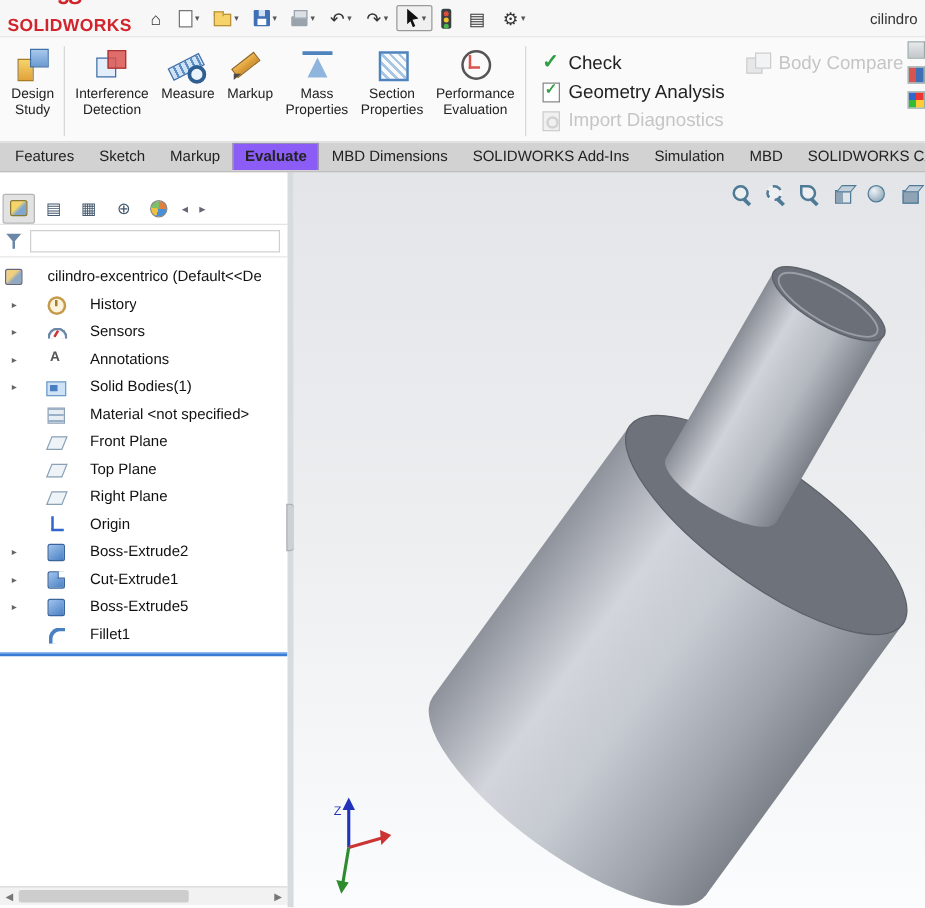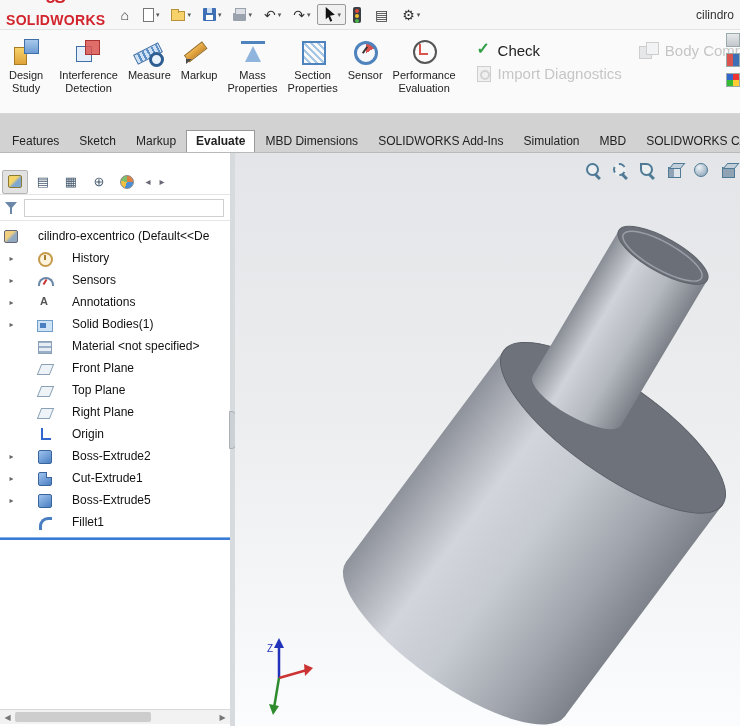--- a/index.html
+++ b/index.html
@@ -75,23 +75,23 @@
   .ri-check::before { content:"✓"; position:absolute; left:2px; top:-2px; font-weight:bold; font-size:16px; color:#2f9e44; }
   .ri-geom::before { content:""; position:absolute; left:2px; top:2px; width:12px; height:14px; background:#fff; border:1px solid #888; }
   .ri-geom::after { content:"✓"; position:absolute; left:4px; top:0; font-size:12px; font-weight:bold; color:#2f9e44; }
   .ri-import::before { content:""; position:absolute; left:2px; top:2px; width:12px; height:14px; background:#e9e9e9; border:1px solid #ababab; }
   .ri-import::after { content:""; position:absolute; left:5px; top:6px; width:6px; height:6px; border:2px solid #b3b3b3; border-radius:50%; }
   .ri-bodycmp { width:22px; height:20px; position:relative; display:inline-block; flex:none; }
   .ri-bodycmp::before { content:""; position:absolute; left:1px; top:6px; width:11px; height:11px; background:#d5d8db; border:1px solid #ababab; }
   .ri-bodycmp::after { content:""; position:absolute; left:8px; top:2px; width:11px; height:11px; background:#eceef0; border:1px solid #ababab; }
 
   
-  .tabrow { height:39px; background:#d2d2d2; border-bottom:1px solid #b9b9b9; display:flex; align-items:flex-end; padding-left:2px; flex:none; overflow:hidden; white-space:nowrap; }
+  .tabrow { height:24px; background:#d2d2d2; border-bottom:1px solid #b9b9b9; display:flex; align-items:flex-start; padding-left:2px; flex:none; overflow:hidden; white-space:nowrap; }
   .tab { padding:3px 9px 4px; font-size:12px; color:#222; cursor:pointer; border:1px solid transparent; border-bottom:none; }
-  .tab.active { background:#ffffff; border-color:#9a9a9a; font-weight:bold; }
+  .tab.active { background:#8b5cf6; border-color:#9a9a9a; font-weight:bold; }
 
   
   .content { flex:1; display:flex; min-height:0; }
 
   
   .panel { width:230px; flex:none; background:#fff; display:flex; flex-direction:column; min-height:0; }
   .panel-top-gap { height:16px; flex:none; }
   .panel-tabs { height:26px; flex:none; display:flex; align-items:center; gap:2px; padding:0 2px; border-bottom:1px solid #e4e4e4; }
   .ptab { width:26px; height:24px; display:flex; align-items:center; justify-content:center; cursor:pointer; border:1px solid transparent; border-radius:2px; }
   .ptab.active { background:#e2e2e2; border-color:#b5b5b5; }
@@ -266,41 +266,40 @@
           <span class="rlabel">Mass</span>
           <span class="rlabel">Properties</span>
         </div>
 
         <div class="rbtn">
           <span class="ri ri-section"></span>
           <span class="rlabel">Section</span>
           <span class="rlabel">Properties</span>
         </div>
 
-        <div class="rbtn">
-          <span class="ri ri-sensor"></span>
-          <span class="rlabel">Sensor</span>
-          <span class="rlabel"></span>
-        </div>
 
         <div class="rbtn">
           <span class="ri ri-perf"></span>
           <span class="rlabel">Performance</span>
           <span class="rlabel">Evaluation</span>
         </div>
 
     </div>
     <div class="vsep"></div>
     <div class="rcol">
 
         <div class="rsmall">
           <span class="ri-sm ri-check"></span>
           <span class="rsl">Check</span>
         </div>
 
+        <div class="rsmall">
+          <span class="ri-sm ri-geom"></span>
+          <span class="rsl">Geometry Analysis</span>
+        </div>
 
         <div class="rsmall disabled">
           <span class="ri-sm ri-import"></span>
           <span class="rsl">Import Diagnostics</span>
         </div>
 
     </div>
     <div class="rcol">
 
         <div class="rsmall disabled">

